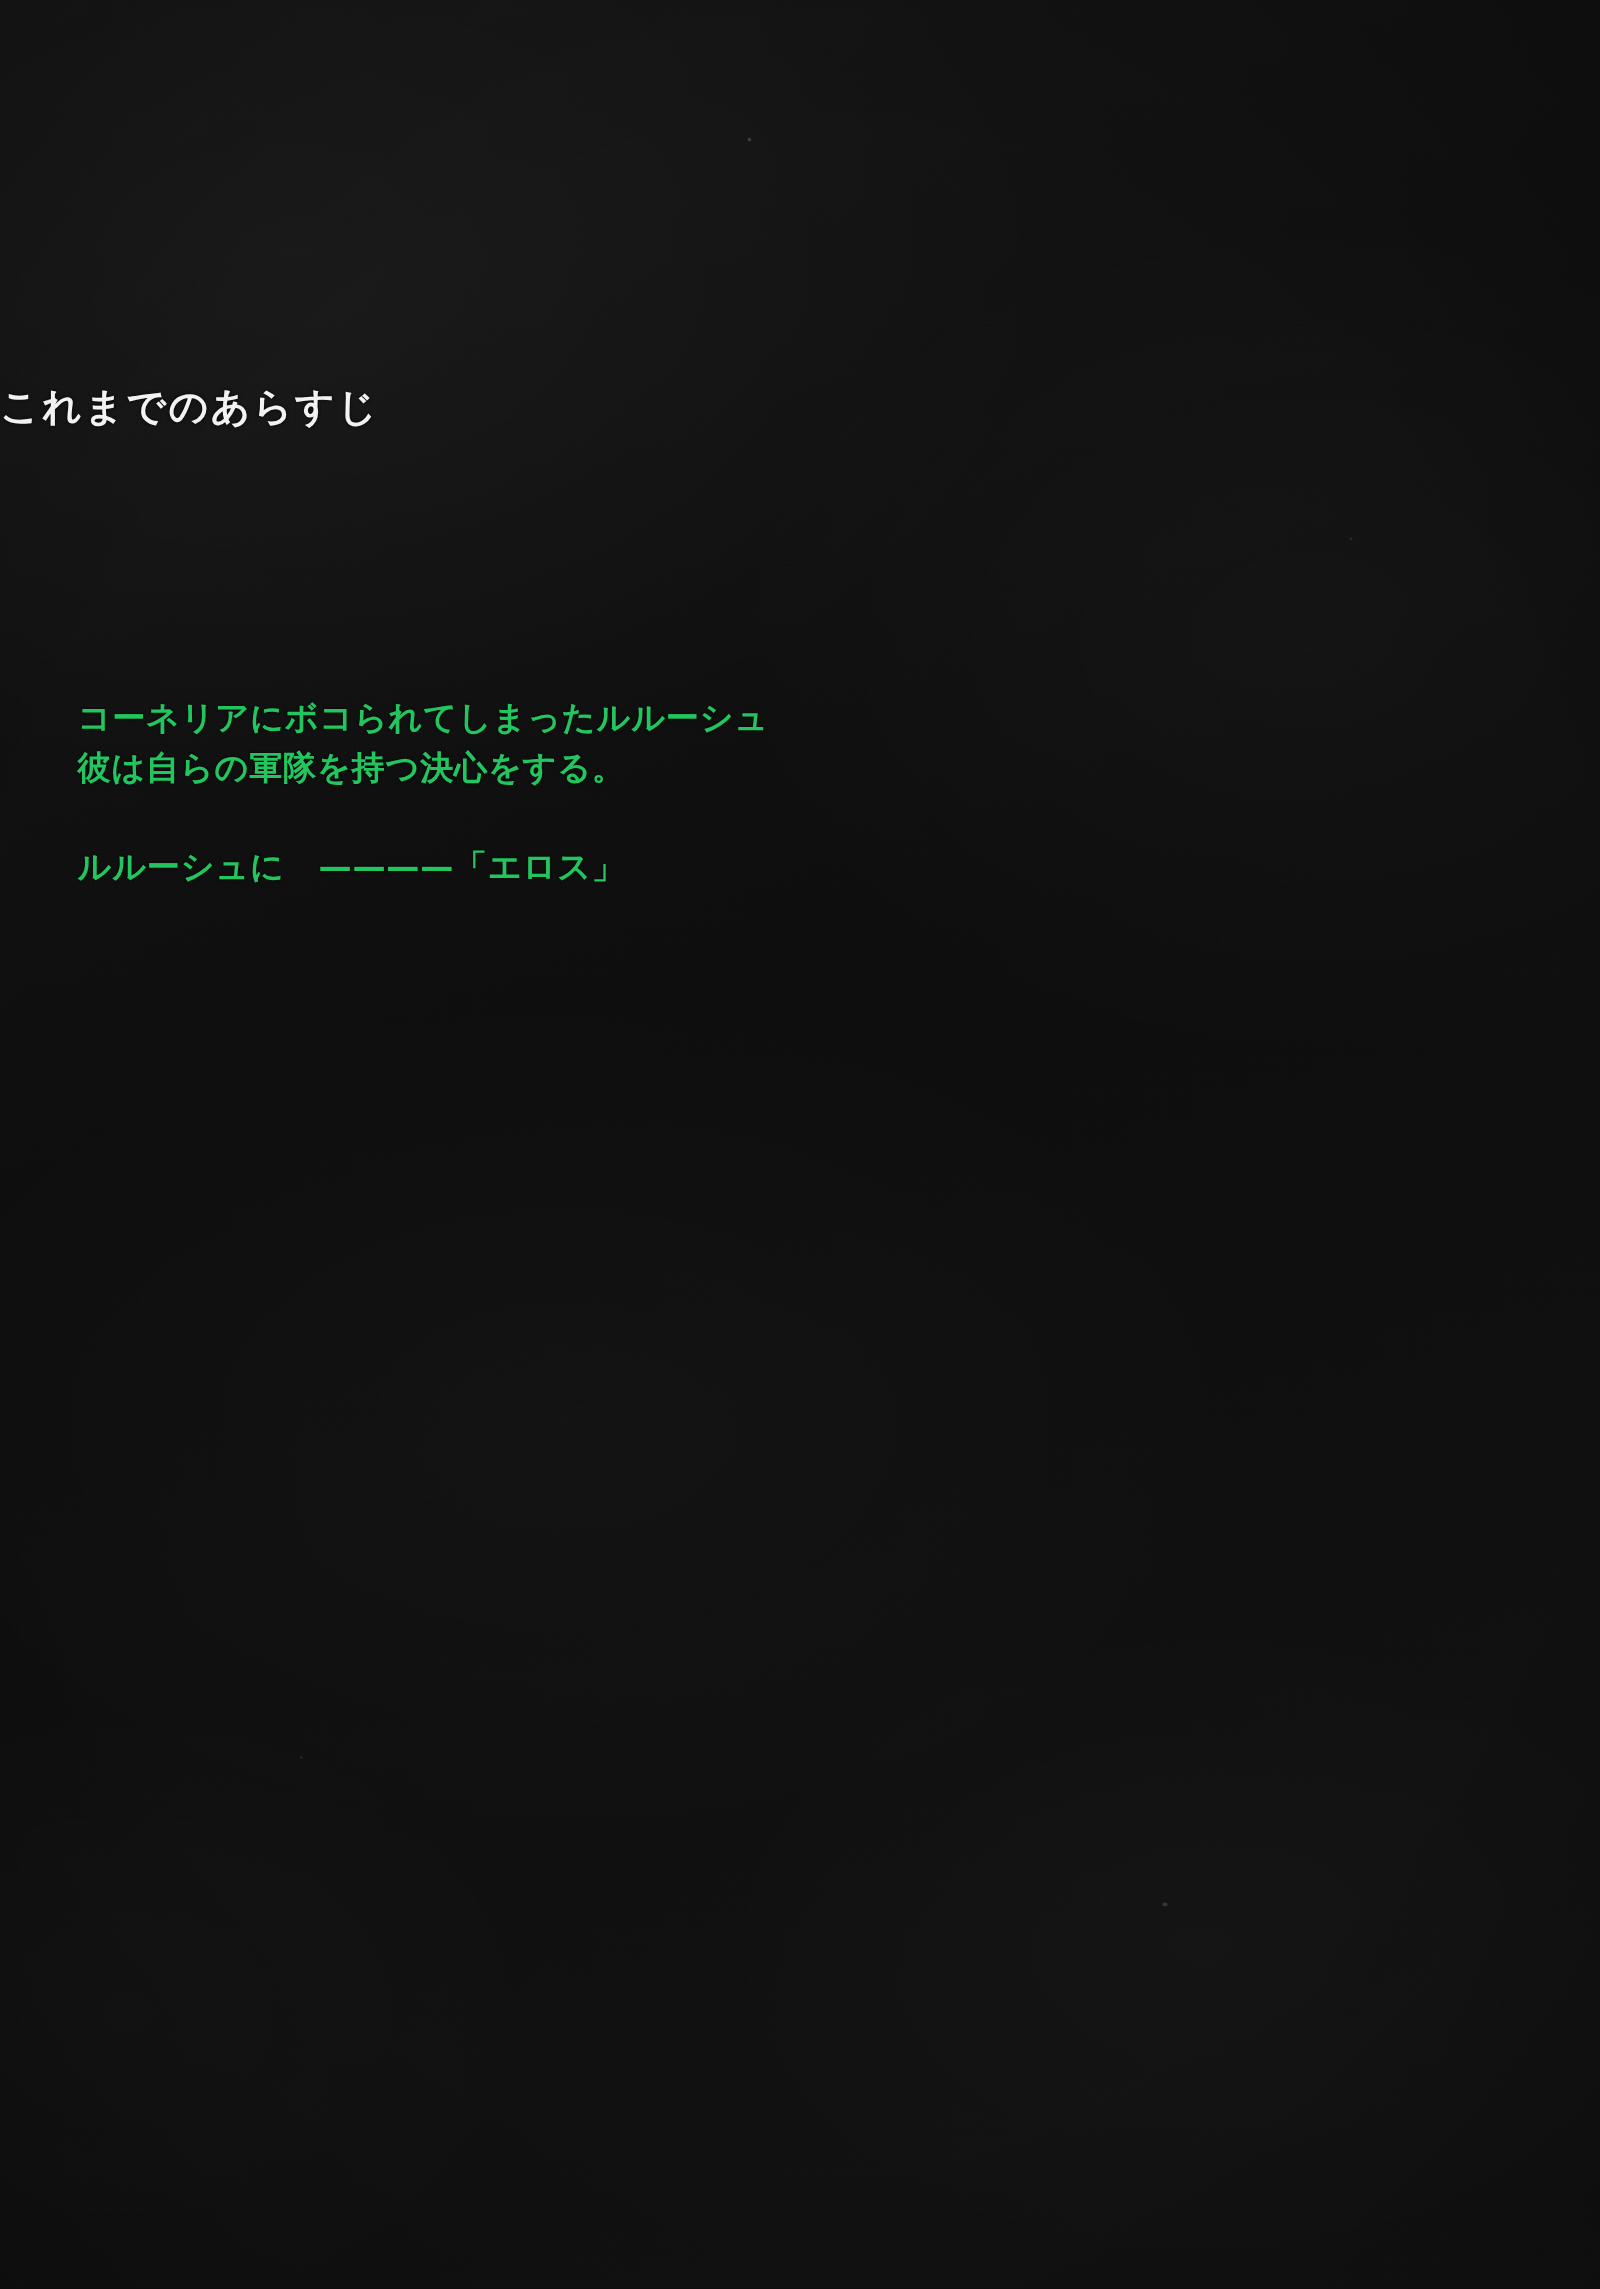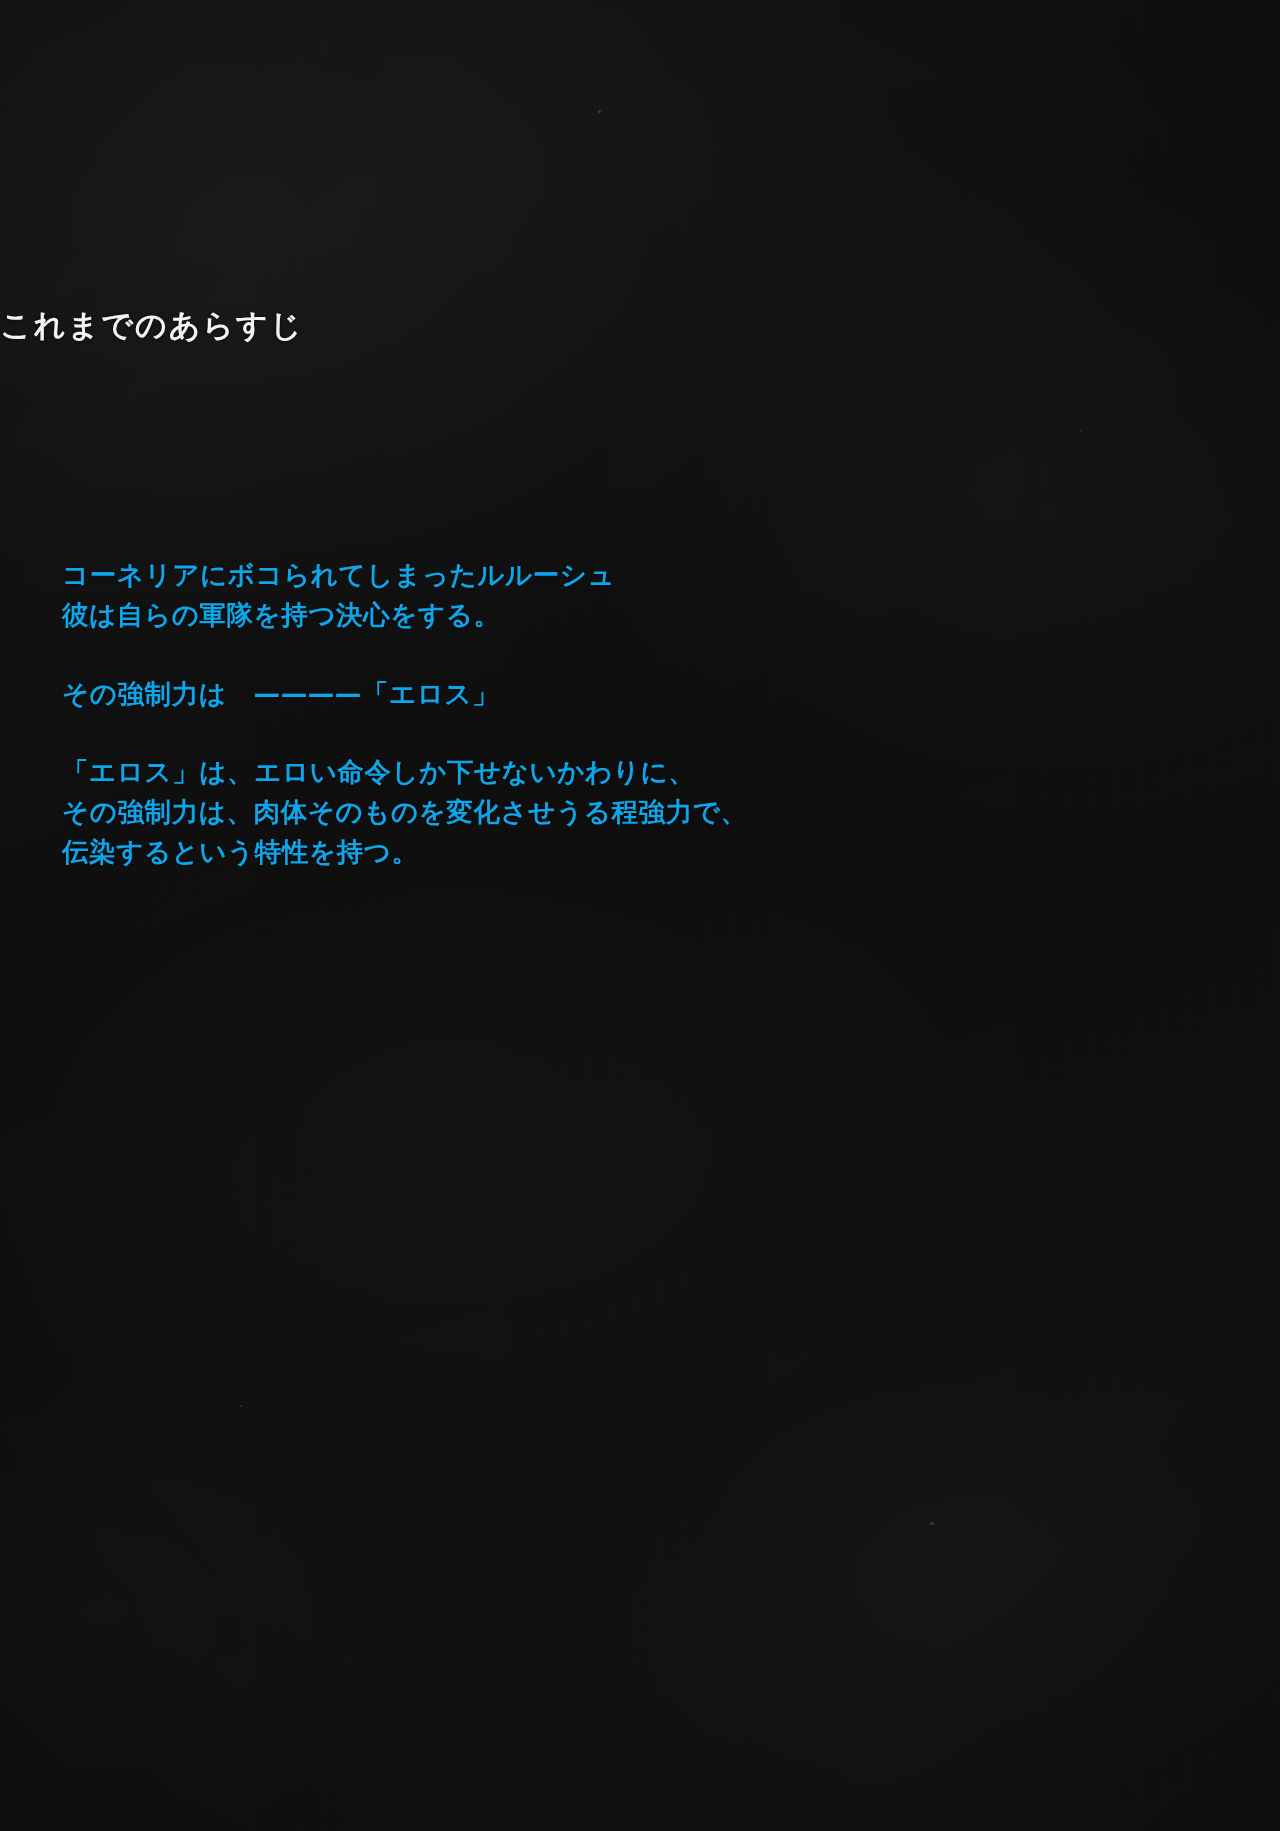--- a/index.html
+++ b/index.html
@@ -67,21 +67,21 @@
     font-weight: bold;
     letter-spacing: 2px;
     text-shadow: 0 0 3px rgba(0,0,0,0.8);
   }
 
   .body-block {
     position: absolute;
     left: 62px;
     top: 555px;
     width: 1160px;
-    color: #0ea5e9;
+    color: #22c55e;
     font-size: 26.5px;
     font-weight: bold;
     line-height: 1.52;
     letter-spacing: 0.6px;
     text-shadow: 0 0 2px rgba(0,0,0,0.8);
   }
   .para {
     margin: 0 0 38px 0;
   }
   .para:last-child { margin-bottom: 0; }
@@ -103,28 +103,23 @@
   <div class="doc-title">これまでのあらすじ</div>
 
   <div class="body-block">
 
     <div class="para">
       <span class="line">コーネリアにボコられてしまったルルーシュ</span>
       <span class="line">彼は自らの軍隊を持つ決心をする。</span>
     </div>
 
     <div class="para">
-      <span class="line">その強制力は　————「エロス」</span>
+      <span class="line">ルルーシュに　————「エロス」</span>
     </div>
 
 
-    <div class="para">
-      <span class="line">「エロス」は、エロい命令しか下せないかわりに、</span>
-      <span class="line">その強制力は、肉体そのものを変化させうる程強力で、</span>
-      <span class="line">伝染するという特性を持つ。</span>
-    </div>
 
 
 
   </div>
 </div>
 
 <div class="vignette"></div>
 
 </body></html>

